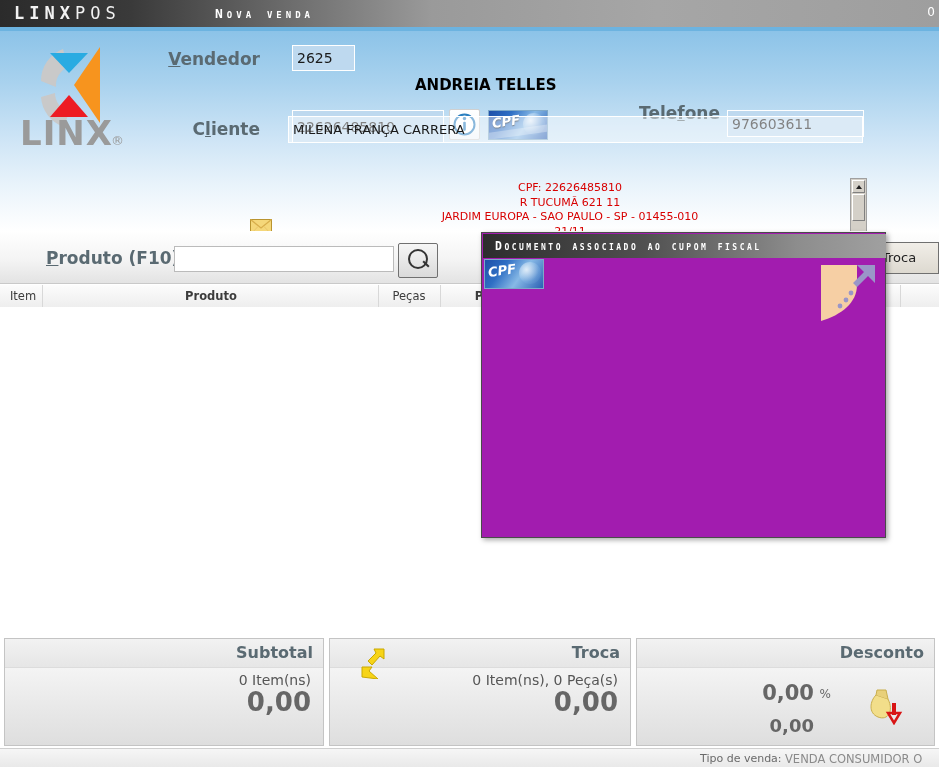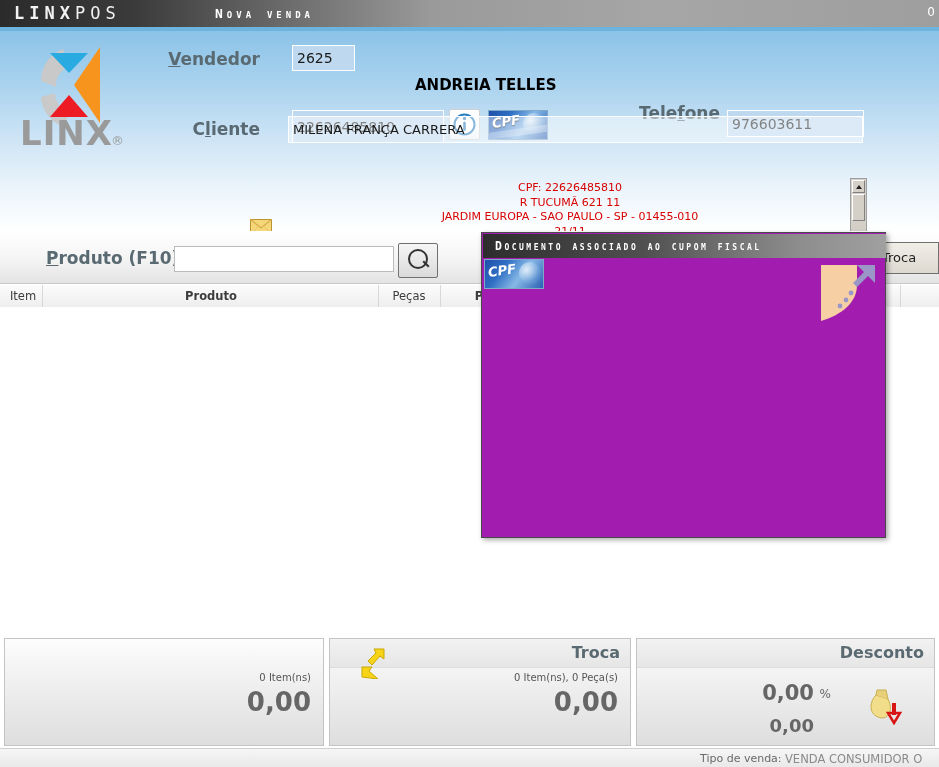--- a/index.html
+++ b/index.html
@@ -173,21 +173,21 @@
     position:absolute;top:638px;height:108px;background:linear-gradient(to bottom,#fdfdfd 0%,#f0f0f0 40%,#dedede 100%);
     border:1px solid #c4c4c4;box-sizing:border-box;
   }
   .panel .cap{
     position:absolute;left:0;top:0;right:0;height:28px;
     background:linear-gradient(to bottom,#f2f2f2,#e6e6e6);border-bottom:1px solid #dcdcdc;
   }
   .panel .cap span{
     position:absolute;right:10px;top:4px;font-size:16px;font-weight:bold;color:#5a6a72;
   }
-  .panel .sub{position:absolute;right:12px;top:33px;font-size:10px;color:#555;}
+  .panel .sub{position:absolute;right:12px;top:33px;font-size:14px;color:#555;}
   .panel .big{position:absolute;right:12px;top:48px;font-size:26px;font-weight:bold;color:#666;}
   #p-sub{left:4px;width:320px;}
   #p-troca{left:329px;width:302px;}
   #p-desc{left:636px;width:299px;text-align:center;}
   #troca-icon{position:absolute;left:28px;top:8px;width:32px;height:32px;}
   #desc-pct{position:absolute;right:120px;top:42px;font-size:21px;font-weight:bold;color:#666;}
   #desc-pctsym{position:absolute;right:103px;top:48px;font-size:12px;color:#666;}
   #desc-val{position:absolute;right:120px;top:76px;font-size:18px;font-weight:bold;color:#666;}
   #desc-icon{position:absolute;right:30px;top:48px;width:40px;height:38px;}
 
@@ -314,20 +314,23 @@
   </svg>
 
   <div id="sair">
     
     
     
   </div>
 </div>
 
 <div class="panel" id="p-sub">
+  <div class="cap">
+      <span>Subtotal</span>
+    </div>
   <div class="sub">0 Item(ns)</div>
   <div class="big">0,00</div>
 </div>
 
 <div class="panel" id="p-troca">
   <div class="cap">
       <span>Troca</span>
     </div>
   <svg id="troca-icon" viewBox="0 0 32 32">
     <polygon points="16,2 26,2 26,12 22,9 14,18 10,14 18,6" fill="#f7d417" stroke="#c9a800" stroke-width="1"></polygon>

